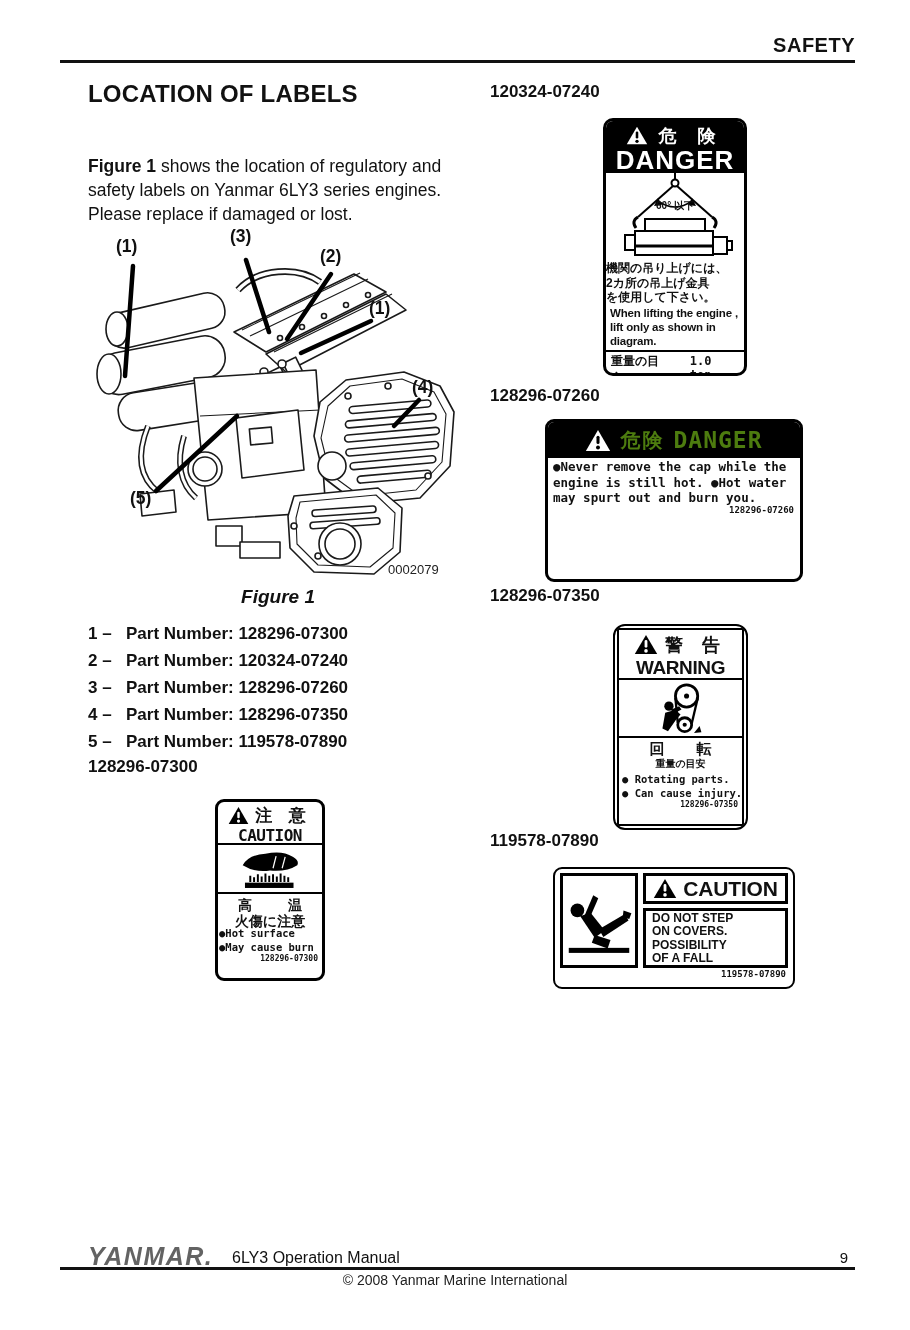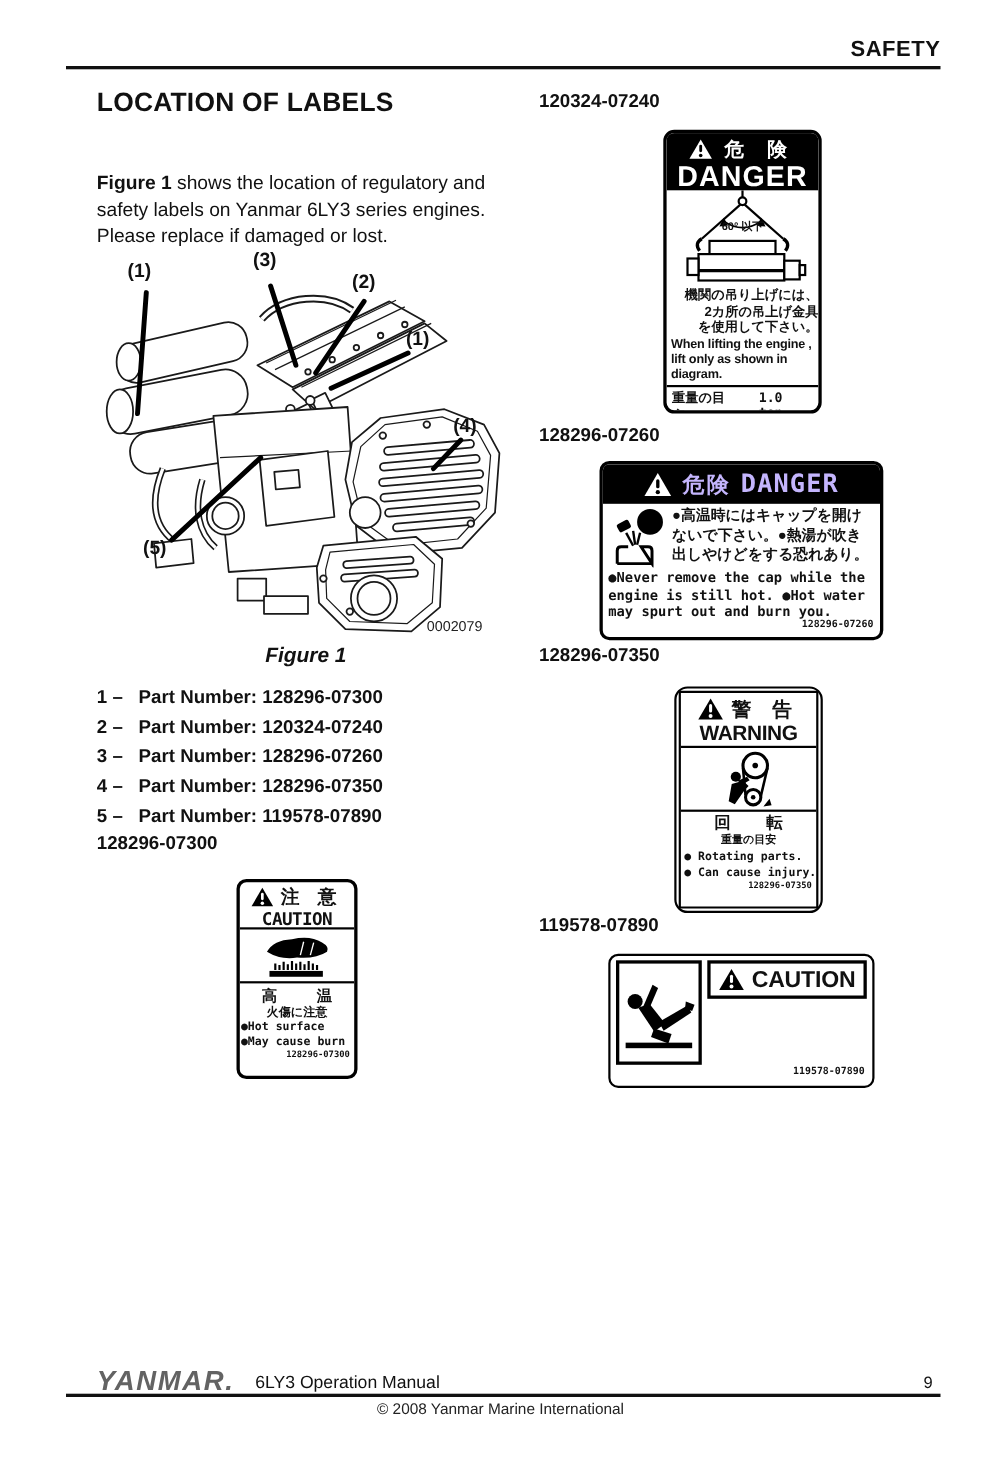--- a/index.html
+++ b/index.html
@@ -33,32 +33,32 @@
   .tri{flex:0 0 auto;}
 
   
   .label-a{left:603px;top:118px;width:144px;height:258px;}
   .la-head{background:#000;color:#fff;height:52px;}
   .la-head .r1{display:flex;align-items:center;justify-content:center;gap:10px;height:25px;padding-top:2px;}
   .la-head .r1 .jp{font-size:18px;font-weight:bold;letter-spacing:8px;}
   .la-head .r2{text-align:center;font-size:26px;font-weight:bold;letter-spacing:1px;line-height:25px;}
   .la-diagram{position:relative;height:88px;}
   .la-angle{position:absolute;left:0;right:0;top:26px;text-align:center;font-size:10px;font-weight:bold;}
-  .la-jp{text-align:right;font-size:12px;font-weight:bold;line-height:14.5px;}
+  .la-jp{text-align:left;font-size:12px;font-weight:bold;line-height:14.5px;}
   .la-en{padding:1px 4px 0 4px;font-size:11.5px;font-weight:bold;line-height:14px;letter-spacing:-.2px;}
   .la-weight{border-top:2px solid #000;margin-top:2px;padding:1px 5px 0 5px;}
   .la-weight .wr{display:flex;justify-content:space-between;align-items:baseline;}
   .la-weight .jp{font-size:12px;font-weight:bold;}
   .la-weight .val{font-size:12px;margin-left:20px;}
   .la-weight .wen{font-size:13.5px;font-weight:bold;}
   .la-weight .pn{font-size:11px;}
 
   
   .label-b{left:545px;top:419px;width:258px;height:163px;border-radius:9px;}
-  .lb-head{background:#000;color:#c4b5fd;height:36px;display:flex;align-items:center;justify-content:center;gap:9px;}
+  .lb-head{background:#000;color:#4d7c0f;height:36px;display:flex;align-items:center;justify-content:center;gap:9px;}
   .lb-head .jp{font-size:20px;font-weight:bold;letter-spacing:2px;}
   .lb-head .en{font-size:23px;font-weight:bold;letter-spacing:1px;}
   .lb-body{display:flex;align-items:flex-start;padding:2px 3px 0 3px;}
   .lb-jp{font-size:13.5px;font-weight:bold;line-height:17.5px;white-space:nowrap;}
   .lb-en{padding:1px 3px 0 5px;font-size:12.5px;line-height:15.5px;white-space:nowrap;}
   .lb-pn{text-align:right;padding-right:6px;font-size:9px;margin-top:-1px;}
 
   
   .label-c{left:613px;top:624px;width:127px;height:198px;border:2px solid #000;border-radius:10px;padding:2px;}
   .lc-in{border:2.5px solid #000;height:100%;box-sizing:border-box;border-radius:2px;}
@@ -84,21 +84,21 @@
   .ld-pn{text-align:right;font-size:9px;padding-right:2px;margin-top:1px;}
 
   
   .label-e{left:215px;top:799px;width:110px;height:182px;border-radius:9px;}
   .le-head{border-bottom:2.5px solid #000;height:43px;box-sizing:border-box;}
   .le-head .r1{display:flex;align-items:center;justify-content:center;gap:6px;height:24px;padding-top:1px;}
   .le-head .r1 .jp{font-size:17px;font-weight:bold;letter-spacing:6px;}
   .le-head .r2{text-align:center;font-size:16px;letter-spacing:-.5px;line-height:17px;}
   .le-pict{border-bottom:2.5px solid #000;height:49px;box-sizing:border-box;display:flex;justify-content:center;align-items:center;}
   .le-main{text-align:center;font-size:14px;font-weight:bold;letter-spacing:16px;padding-left:16px;line-height:19px;margin-top:2px;}
-  .le-sub{text-align:center;font-size:11px;font-weight:bold;line-height:12px;}
+  .le-sub{text-align:center;font-size:14px;font-weight:bold;line-height:12px;}
   .le-lines{font-size:10.5px;line-height:13.5px;padding-left:1px;white-space:nowrap;}
   .le-pn{text-align:right;font-size:8px;padding-right:4px;}
 
   
   .logo{left:88px;top:1242px;font-size:25px;font-weight:bold;font-style:italic;letter-spacing:1.5px;color:#636363;}
   .manual-title{left:232px;top:1249px;font-size:16px;}
   .page-num{left:700px;top:1249px;width:148px;text-align:right;font-size:15px;}
   .copyright{left:0;top:1272px;width:910px;text-align:center;font-size:14px;color:#222;}
 </style>
 </head>
@@ -345,38 +345,20 @@
   <div class="abs slabel label-b">
     <div class="lb-head">
       <svg class="tri" width="26" height="23" viewBox="0 0 60 52">
           <path d="M30 2 L58 50 L2 50 Z" fill="#fff"></path>
           <rect x="26.5" y="15" width="7" height="19" rx="3.5" fill="#000"></rect>
           <circle cx="30" cy="42" r="4.5" fill="#000"></circle>
         </svg>
       <span class="jp">危険</span>
       <span class="en ocr">DANGER</span>
     </div>
-    <div class="lb-body">
-      <svg width="60" height="56" viewBox="0 0 64 62" style="flex:0 0 auto;">
-        <circle cx="43" cy="16" r="13" fill="#000"></circle>
-        <rect x="10" y="16" width="13" height="9" rx="2" transform="rotate(-28 16 20)" fill="#000"></rect>
-        <g stroke="#000" stroke-width="2.4">
-          <line x1="26" y1="40" x2="19" y2="27"></line>
-          <line x1="28" y1="39" x2="26" y2="25"></line>
-          <line x1="30" y1="39" x2="33" y2="27"></line>
-        </g>
-        <path d="M10 58 L10 45 Q10 41 14 41 L21 41 M34 41 L41 41 Q45 41 45 45 L45 58 Z" fill="none" stroke="#000" stroke-width="3"></path>
-        <line x1="10" y1="58" x2="45" y2="58" stroke="#000" stroke-width="3"></line>
-      </svg>
-      <div class="lb-jp">
-        <div>●高温時にはキャップを開け</div>
-        <div>ないで下さい。●熱湯が吹き</div>
-        <div>出しやけどをする恐れあり。</div>
-      </div>
-    </div>
     <div class="lb-en ocr">
       <div>●Never remove the cap while the</div>
       <div>engine is still hot. ●Hot water</div>
       <div>may spurt out and burn you.</div>
     </div>
     <div class="lb-pn ocr">128296-07260</div>
   </div>
 
   <div class="abs label-c" style="position:absolute;background:#fff;border-radius:12px;">
     <div class="lc-in">
@@ -432,20 +414,26 @@
       </div>
       <div class="ld-right">
         <div class="ld-chead">
           <svg class="tri" width="24" height="21" viewBox="0 0 60 52">
               <path d="M30 2 L58 50 L2 50 Z" fill="#000"></path>
               <rect x="26.5" y="15" width="7" height="19" rx="3.5" fill="#fff"></rect>
               <circle cx="30" cy="42" r="4.5" fill="#fff"></circle>
             </svg>
           <span class="en">CAUTION</span>
         </div>
+        <div class="ld-ctext">
+          <div>DO NOT STEP</div>
+          <div>ON COVERS.</div>
+          <div>POSSIBILITY</div>
+          <div>OF A FALL</div>
+        </div>
       </div>
     </div>
     <div class="ld-pn ocr">119578-07890</div>
   </div>
 
   <div class="abs logo">YANMAR.</div>
   <div class="abs manual-title">6LY3 Operation Manual</div>
   <div class="abs page-num">9</div>
   <div class="abs rule rule-bottom"></div>
   <div class="abs copyright">© 2008 Yanmar Marine International</div>

